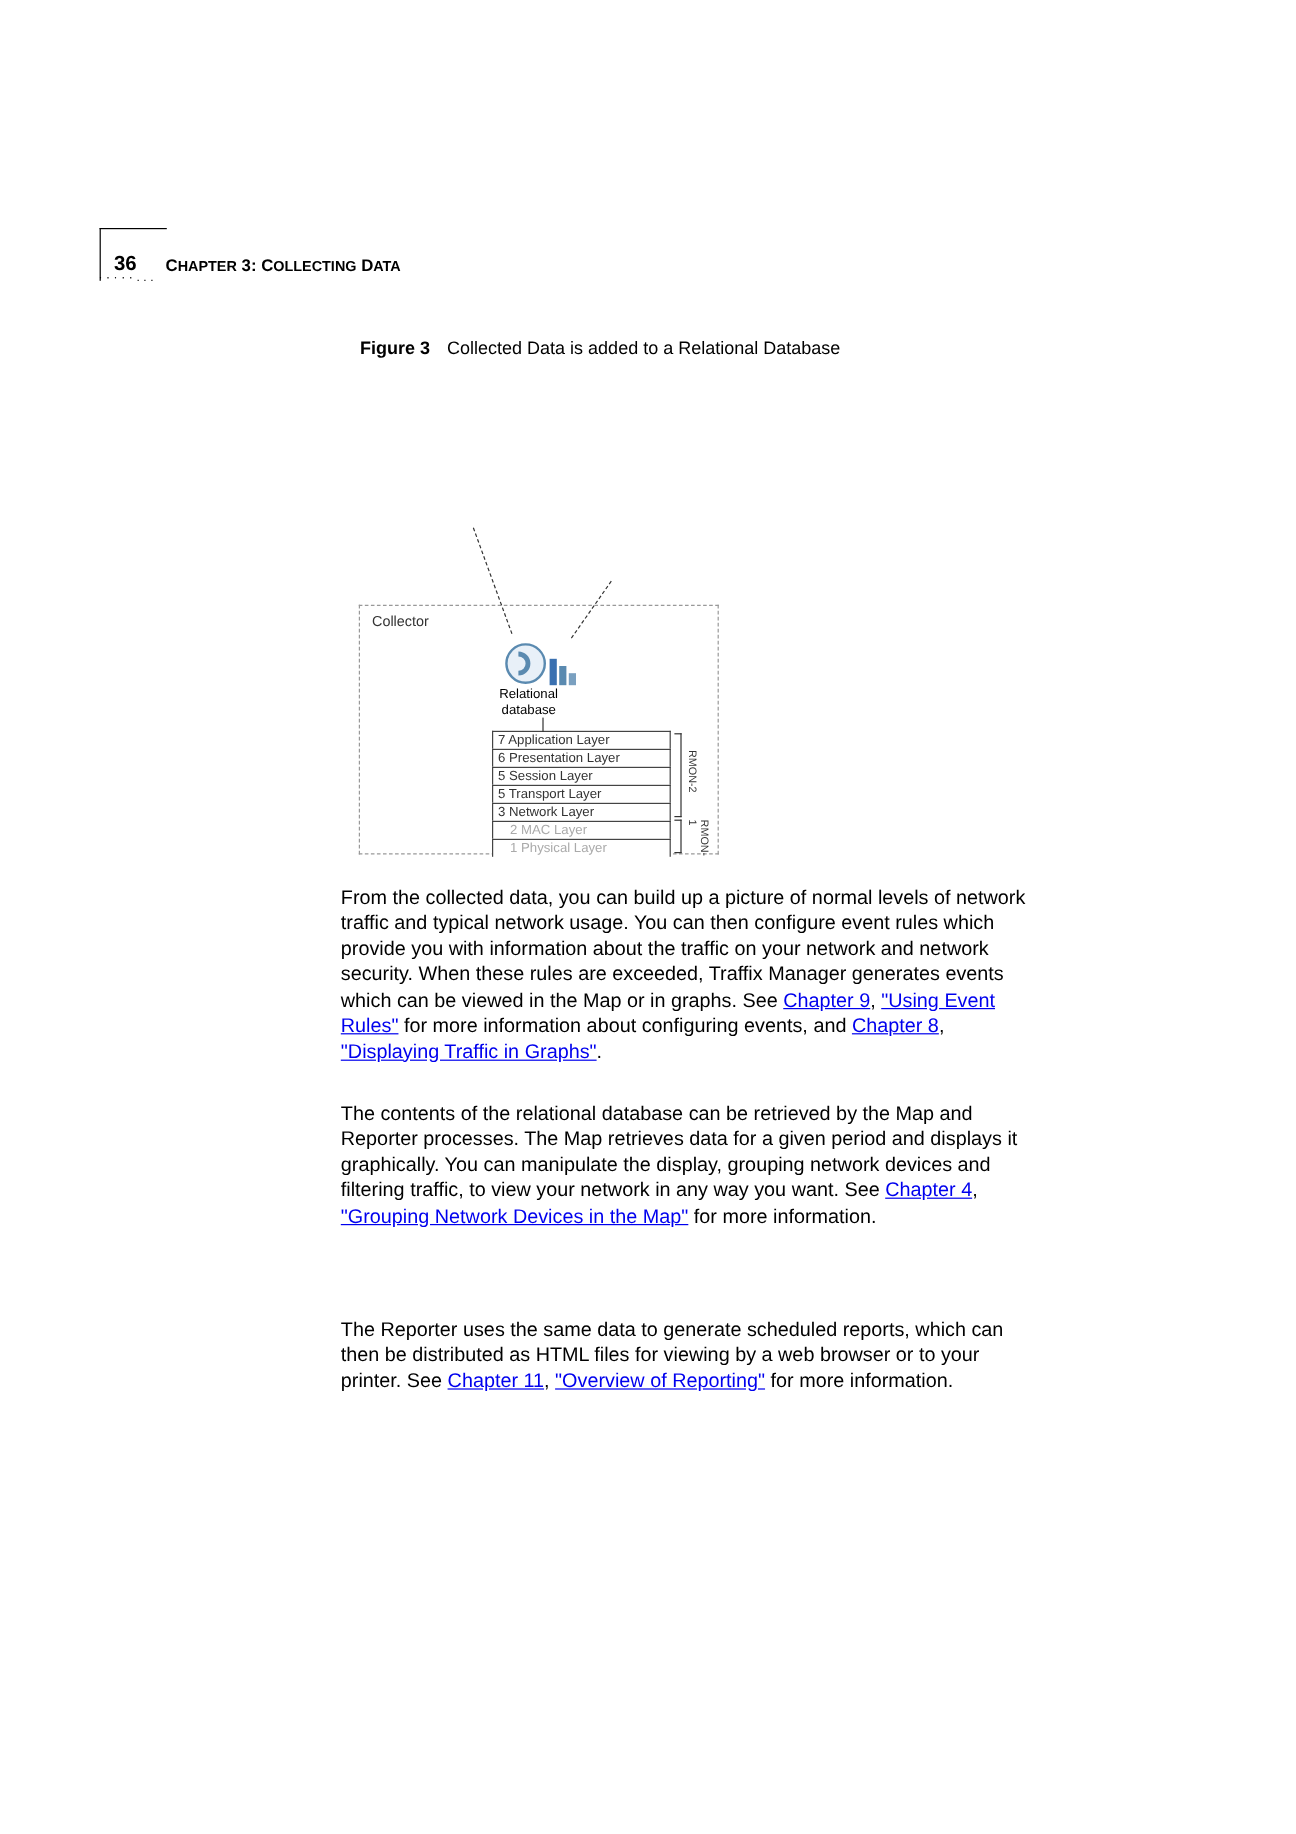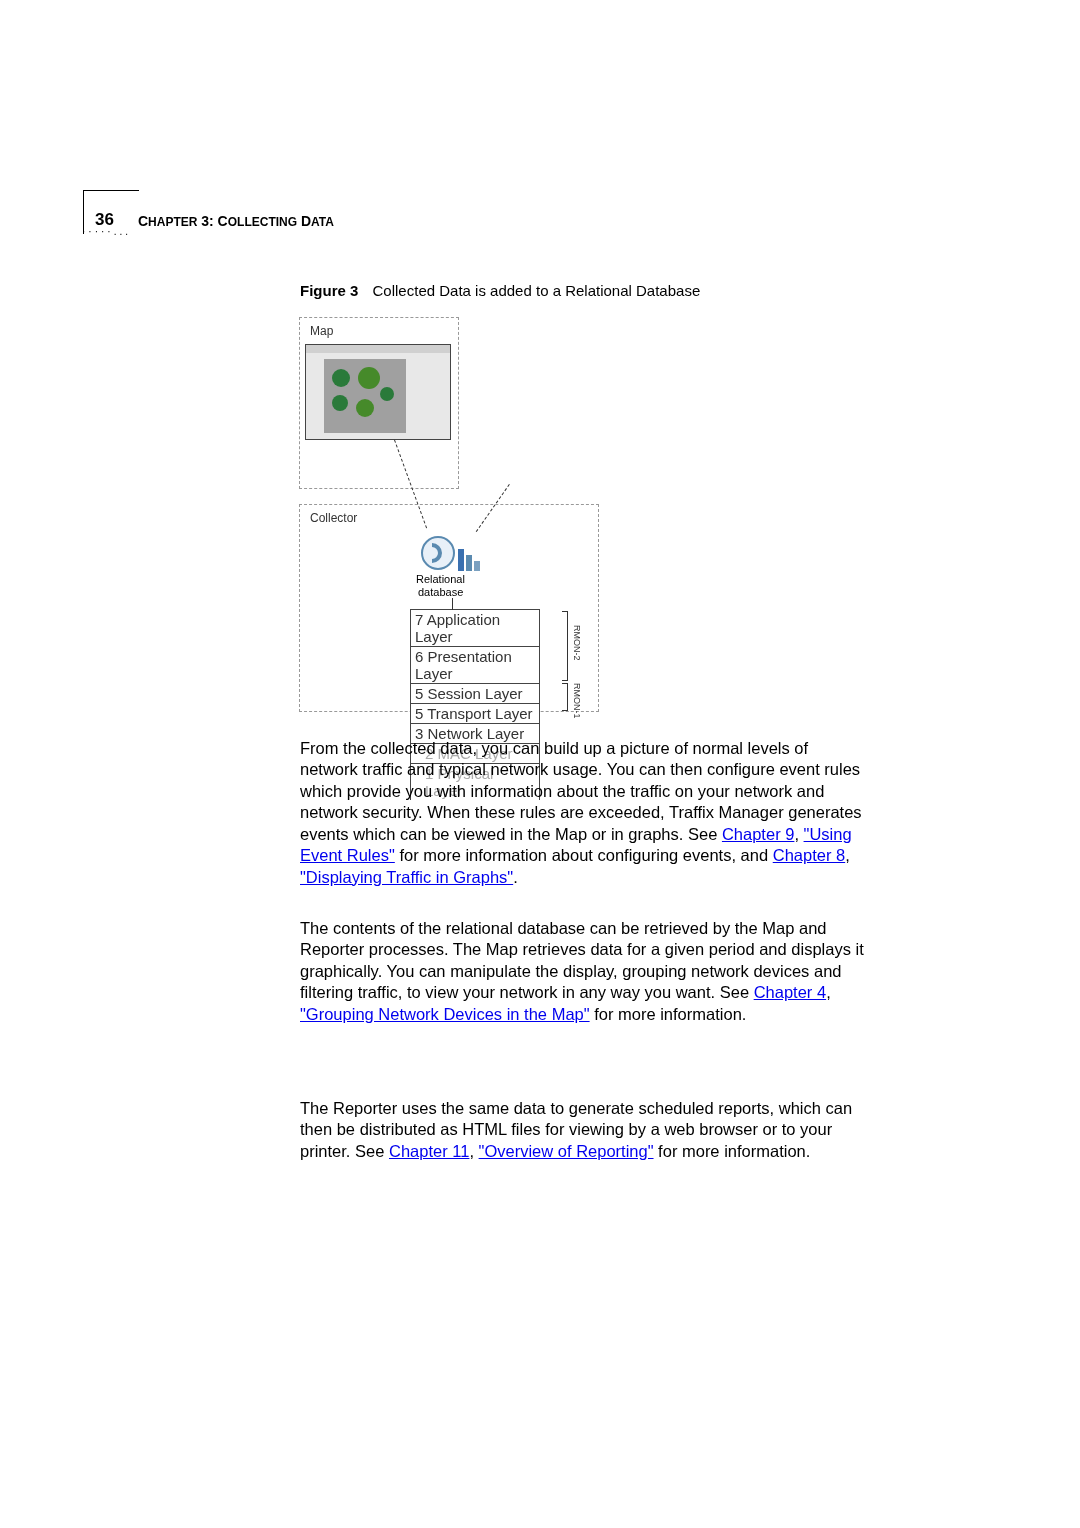--- a/index.html
+++ b/index.html
@@ -119,25 +119,25 @@
     }
     .layer-stack {
       position: absolute;
       top: 302px;
       left: 110px;
       width: 198px;
     }
     .layer-row {
       border: 1px solid #444;
       border-bottom: none;
-      font-size: 15px;
+      font-size: 11px;
       padding: 1px 4px;
       background: white;
       color: #333;
-      width: 130px;
+      width: 149px;
     }
     .layer-row.grey {
       color: #aaa;
       padding-left: 14px;
     }
     .layer-row:last-child {
       border-bottom: 1px solid #444;
     }
     .bracket {
       position: absolute;
@@ -182,21 +182,21 @@
       top: 138px;
       left: 152px;
       width: 24px;
       height: 24px;
       border: 1px solid #555;
       border-radius: 50%;
       background: white;
     }
     .body-text {
       position: absolute;
-      left: 300px;
+      left: 284px;
       right: 210px;
       font-size: 16.5px;
       line-height: 1.3;
       color: #000;
     }
     .para1 { top: 738px; }
     .para2 { top: 918px; }
     .para3 { top: 1098px; }
     .link {
       color: #0000ee;
@@ -217,32 +217,20 @@
 
 <div class="dots-decoration">·····...</div>
 
 <div class="figure-caption">
   <span class="bold">Figure 3</span>
   <span>Collected Data is added to a Relational Database</span>
 </div>
 
 <div class="figure-image">
 
-  <div class="dashed-box" style="top:5px; left:5px; width:160px; height:172px;">
-    <span class="box-label" style="top:6px; left:8px;">Map</span>
-    <div class="map-thumb" style="top:26px; left:5px;">
-      <div class="map-circles" style="top:14px; left:18px; width:82px; height:74px; border-radius:0;">
-        <div class="circle" style="top:10px; left:8px; width:18px; height:18px; background:#2a7a3a;"></div>
-        <div class="circle" style="top:8px; left:34px; width:22px; height:22px; background:#468a2a;"></div>
-        <div class="circle" style="top:36px; left:8px; width:16px; height:16px; background:#2a7a3a;"></div>
-        <div class="circle" style="top:40px; left:32px; width:18px; height:18px; background:#468a2a;"></div>
-        <div class="circle" style="top:28px; left:56px; width:14px; height:14px; background:#2a7a3a;"></div>
-      </div>
-    </div>
-  </div>
 
 
   <div class="dashed-box" style="top:192px; left:5px; width:300px; height:208px;">
     <span class="box-label" style="top:6px; left:8px;">Collector</span>
 
     <div style="position:absolute; top:30px; left:120px;">
       <svg width="70" height="40" viewBox="0 0 70 40">
         <ellipse cx="18" cy="18" rx="16" ry="16" fill="#e8f0f8" stroke="#5a8ab0" stroke-width="2"></ellipse>
         <path d="M12 10 A8 8 0 0 1 12 26" fill="none" stroke="#5a8ab0" stroke-width="4"></path>
         <rect x="38" y="14" width="6" height="22" fill="#3a70b0"></rect>

